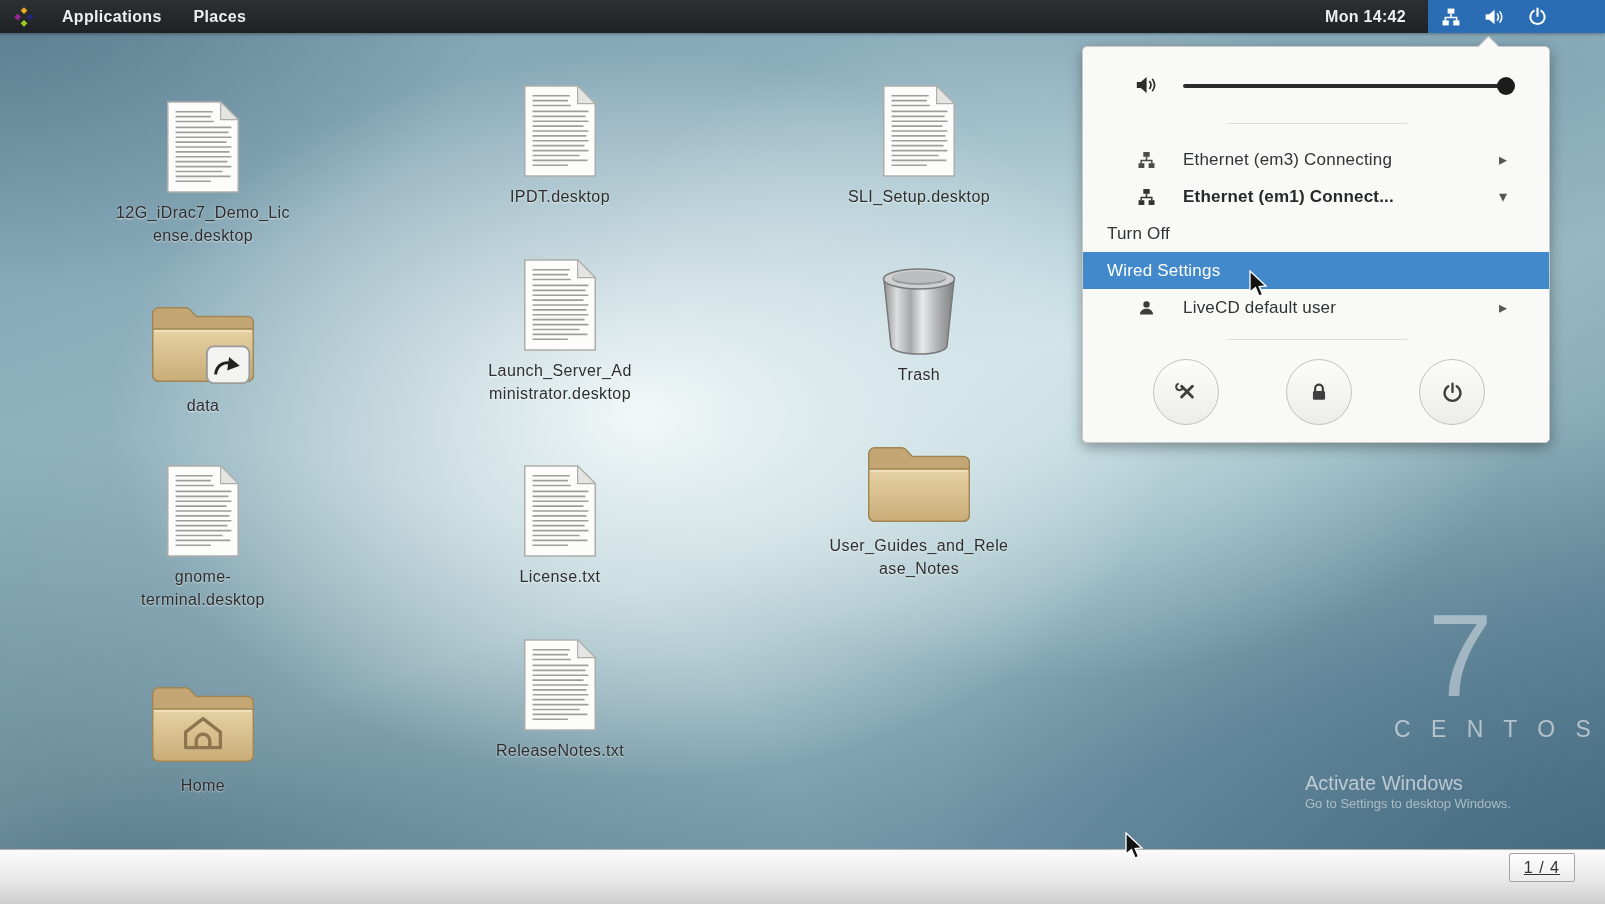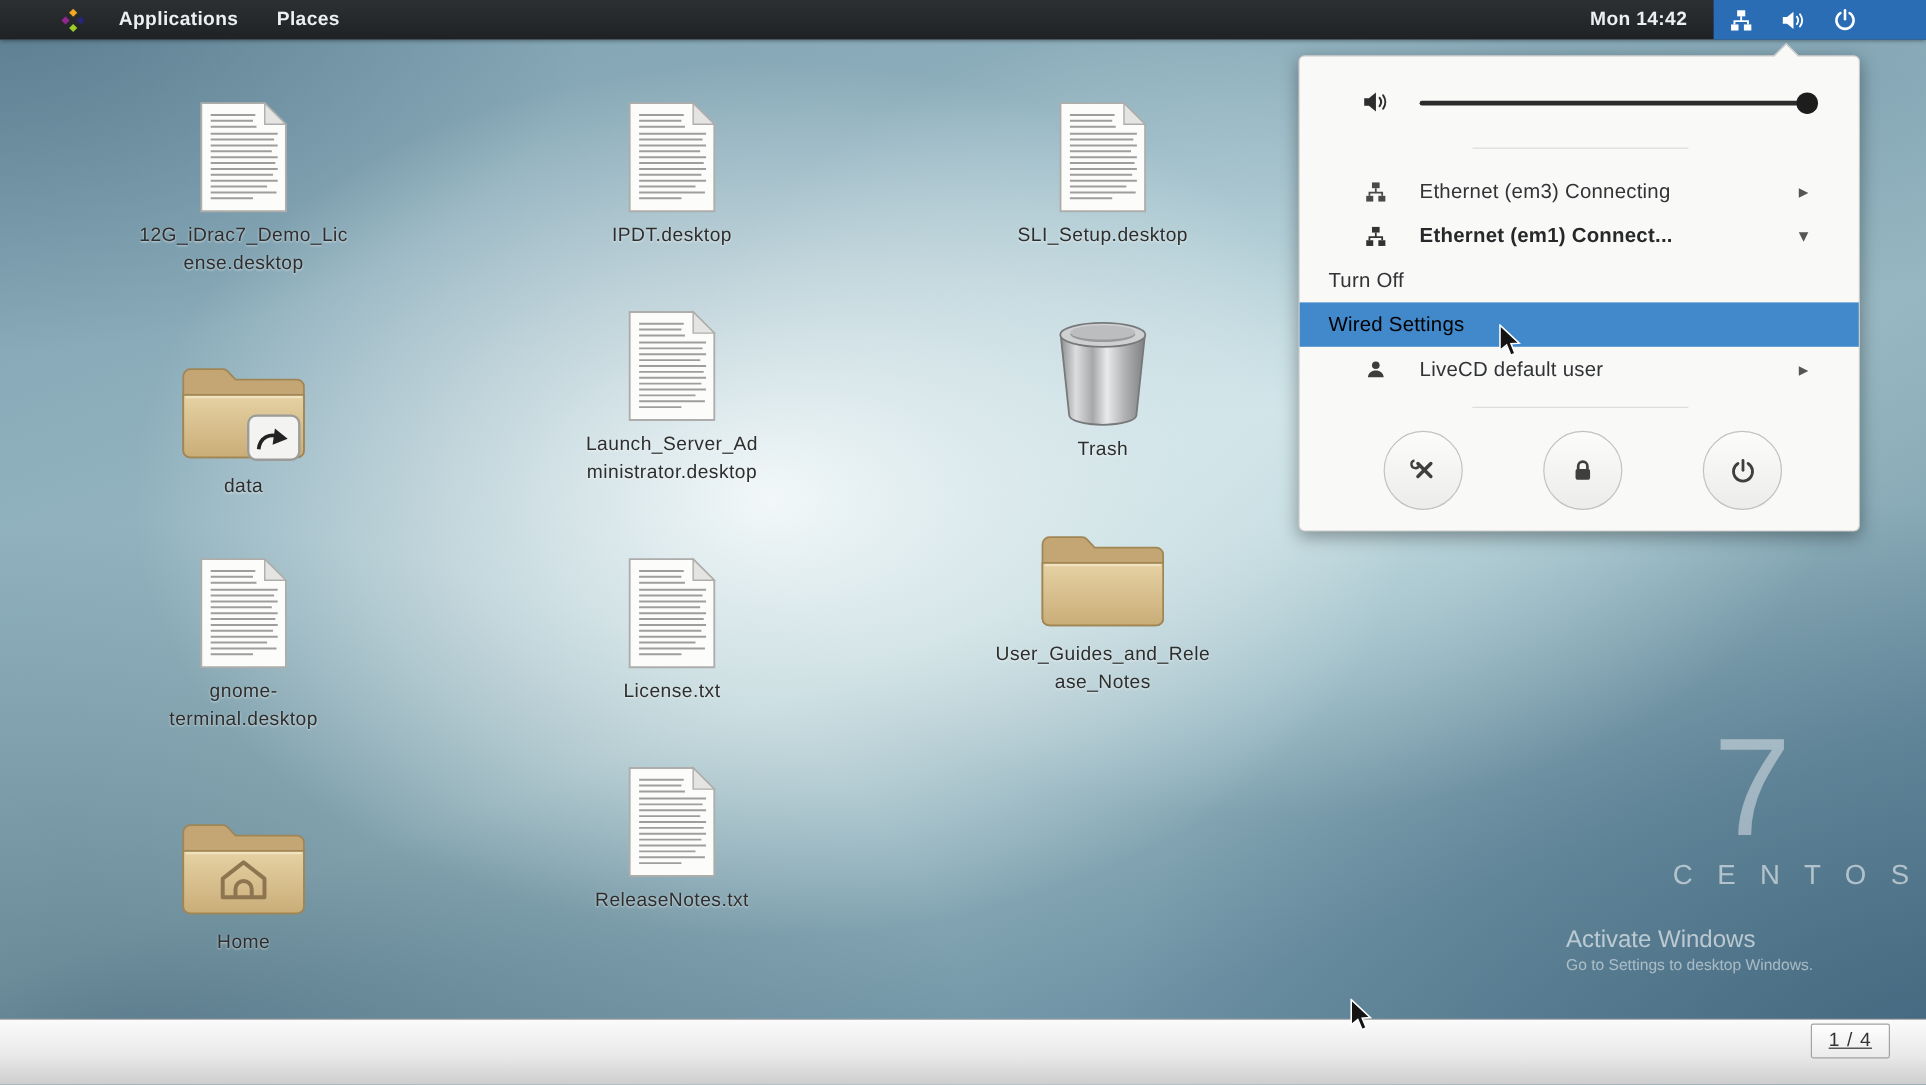--- a/index.html
+++ b/index.html
@@ -12,21 +12,21 @@
       radial-gradient(700px 420px at 0% 0%, rgba(62,97,117,0.55), rgba(62,97,117,0) 70%),
       radial-gradient(900px 500px at 95% 8%, rgba(110,145,165,0.45), rgba(110,145,165,0) 70%),
       radial-gradient(1000px 650px at 6% 100%, rgba(43,76,98,0.6), rgba(43,76,98,0) 72%),
       radial-gradient(900px 600px at 100% 96%, rgba(52,88,112,0.55), rgba(52,88,112,0) 75%),
       linear-gradient(160deg,#7b9dae 0%, #93b4c0 35%, #a3c3ca 55%, #6e92a4 80%, #567b90 100%);}
 
   
   #topbar{position:absolute;left:0;top:0;width:1605px;height:33px;z-index:30;
     background:linear-gradient(#2c3032,#1e2224);color:#eceeef;display:flex;align-items:center;
     box-shadow:0 1px 3px rgba(0,0,0,.35);font-size:16px;font-weight:600;}
-  .tb-left{display:flex;align-items:center;height:100%;margin-left:37px;}
+  .tb-left{display:flex;align-items:center;height:100%;}
   .tb-logo{width:20px;height:20px;margin:0 12px 0 14px;}
   .tb-menu{padding:0 16px;height:100%;display:flex;align-items:center;cursor:default;letter-spacing:.3px;}
   .tb-spacer{flex:1}
   .tb-clock{margin-right:22px;letter-spacing:.3px;}
   .tb-tray{height:33px;display:flex;align-items:center;background:#2a6db5;padding:0 58px 0 14px;gap:24px;}
   .tb-tray svg{display:block}
 
   
   .dicon{position:absolute;width:186px;display:flex;flex-direction:column;align-items:center;z-index:5;}
   .dicon .glyph{display:block}
@@ -46,21 +46,21 @@
   .vol-knob{position:absolute;right:-4px;top:-7px;width:18px;height:18px;border-radius:50%;background:#1d1d1d;}
   .mdivider{position:absolute;left:144px;width:180px;height:1px;background:#dddddb;}
   .d1{top:76px}.d2{top:292px}
   .menu-row{position:absolute;left:0;right:0;height:37px;display:flex;align-items:center;}
   .menu-row .mi-icon{position:absolute;left:52px;top:50%;transform:translateY(-50%);width:22px;display:flex;justify-content:center;}
   .menu-row .mi-label{margin-left:100px;letter-spacing:.2px;}
   .menu-row.sub .mi-label{margin-left:24px;}
   .menu-row.bold .mi-label{font-weight:700;color:#26282a;}
   .menu-row .chev{position:absolute;right:42px;color:#555;font-size:16px;}
   .menu-row.selected{background:#4189cb;}
-  .menu-row.selected .mi-label{color:#000000;}
+  .menu-row.selected .mi-label{color:#ffffff;}
   .r-em3{top:94px}.r-em1{top:131px}.r-off{top:168px}.r-wired{top:205px}.r-user{top:242px}
   .btn-row{position:absolute;left:0;top:312px;right:0;height:66px;}
   .round-btn{position:absolute;top:0;width:66px;height:66px;border-radius:50%;
     background:linear-gradient(#fcfcfb,#ececea);border:1px solid #c2c2c0;
     display:flex;align-items:center;justify-content:center;}
   .rb-settings{left:70px}.rb-lock{left:203px}.rb-power{left:336px}
 
   
   #bottombar{position:absolute;left:0;top:849px;width:1605px;height:55px;z-index:20;
     background:linear-gradient(#fbfbfb,#e9e9e9 55%,#cdcdcd);border-top:1px solid #b2b2b2;}
@@ -171,21 +171,21 @@
   </defs>
 </svg>
 
 <div id="screen">
 
   <div class="wm-seven">7</div>
   <div class="wm-brand">C E N T O S</div>
   <div class="wm-act1">Activate Windows</div>
   <div class="wm-act2">Go to Settings to desktop Windows.</div>
 
-  <div class="dicon" style="left:110px;top:84px">
+  <div class="dicon" style="left:110px;top:100px">
     <svg class="glyph" width="100" height="94">
         <use href="#icon-doc"></use>
       </svg>
     <div class="dlabel">12G_iDrac7_Demo_License.desktop</div>
   </div>
   <div class="dicon" style="left:467px;top:84px">
     <svg class="glyph" width="100" height="94">
         <use href="#icon-doc"></use>
       </svg>
     <div class="dlabel">IPDT.desktop</div>

